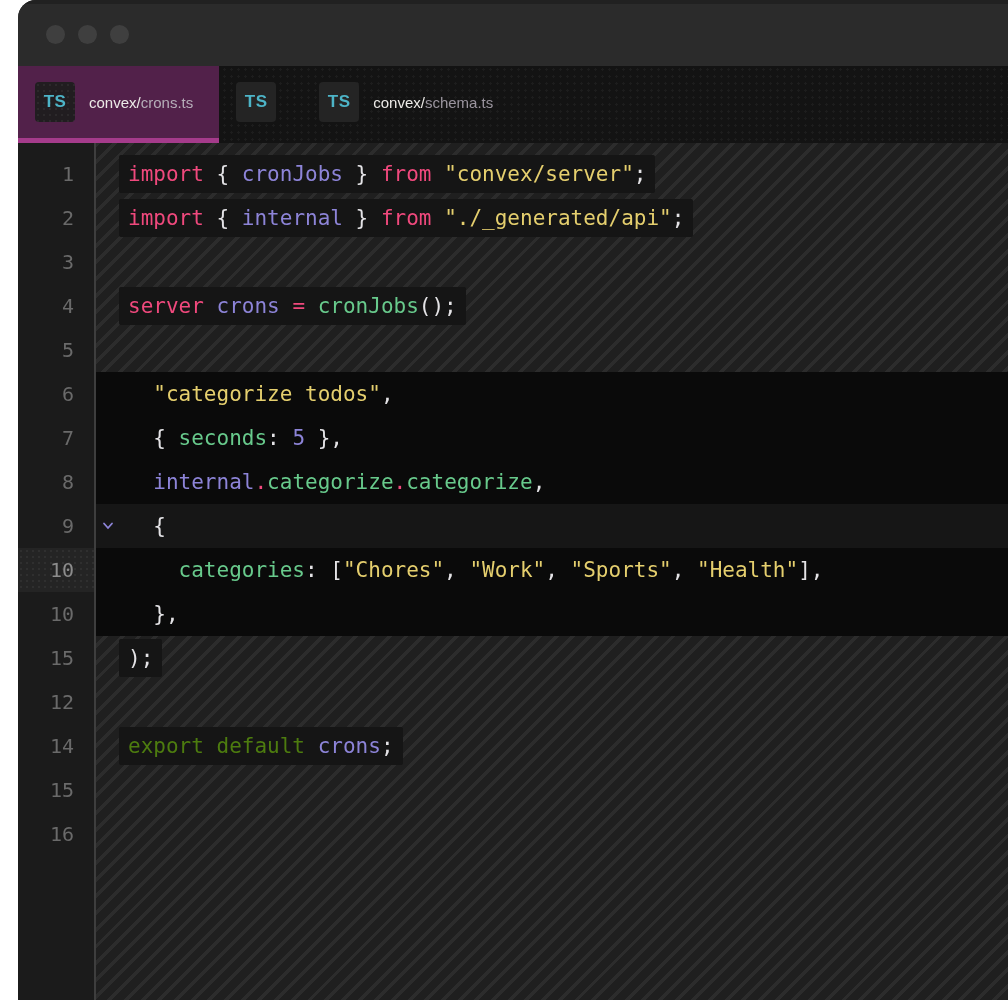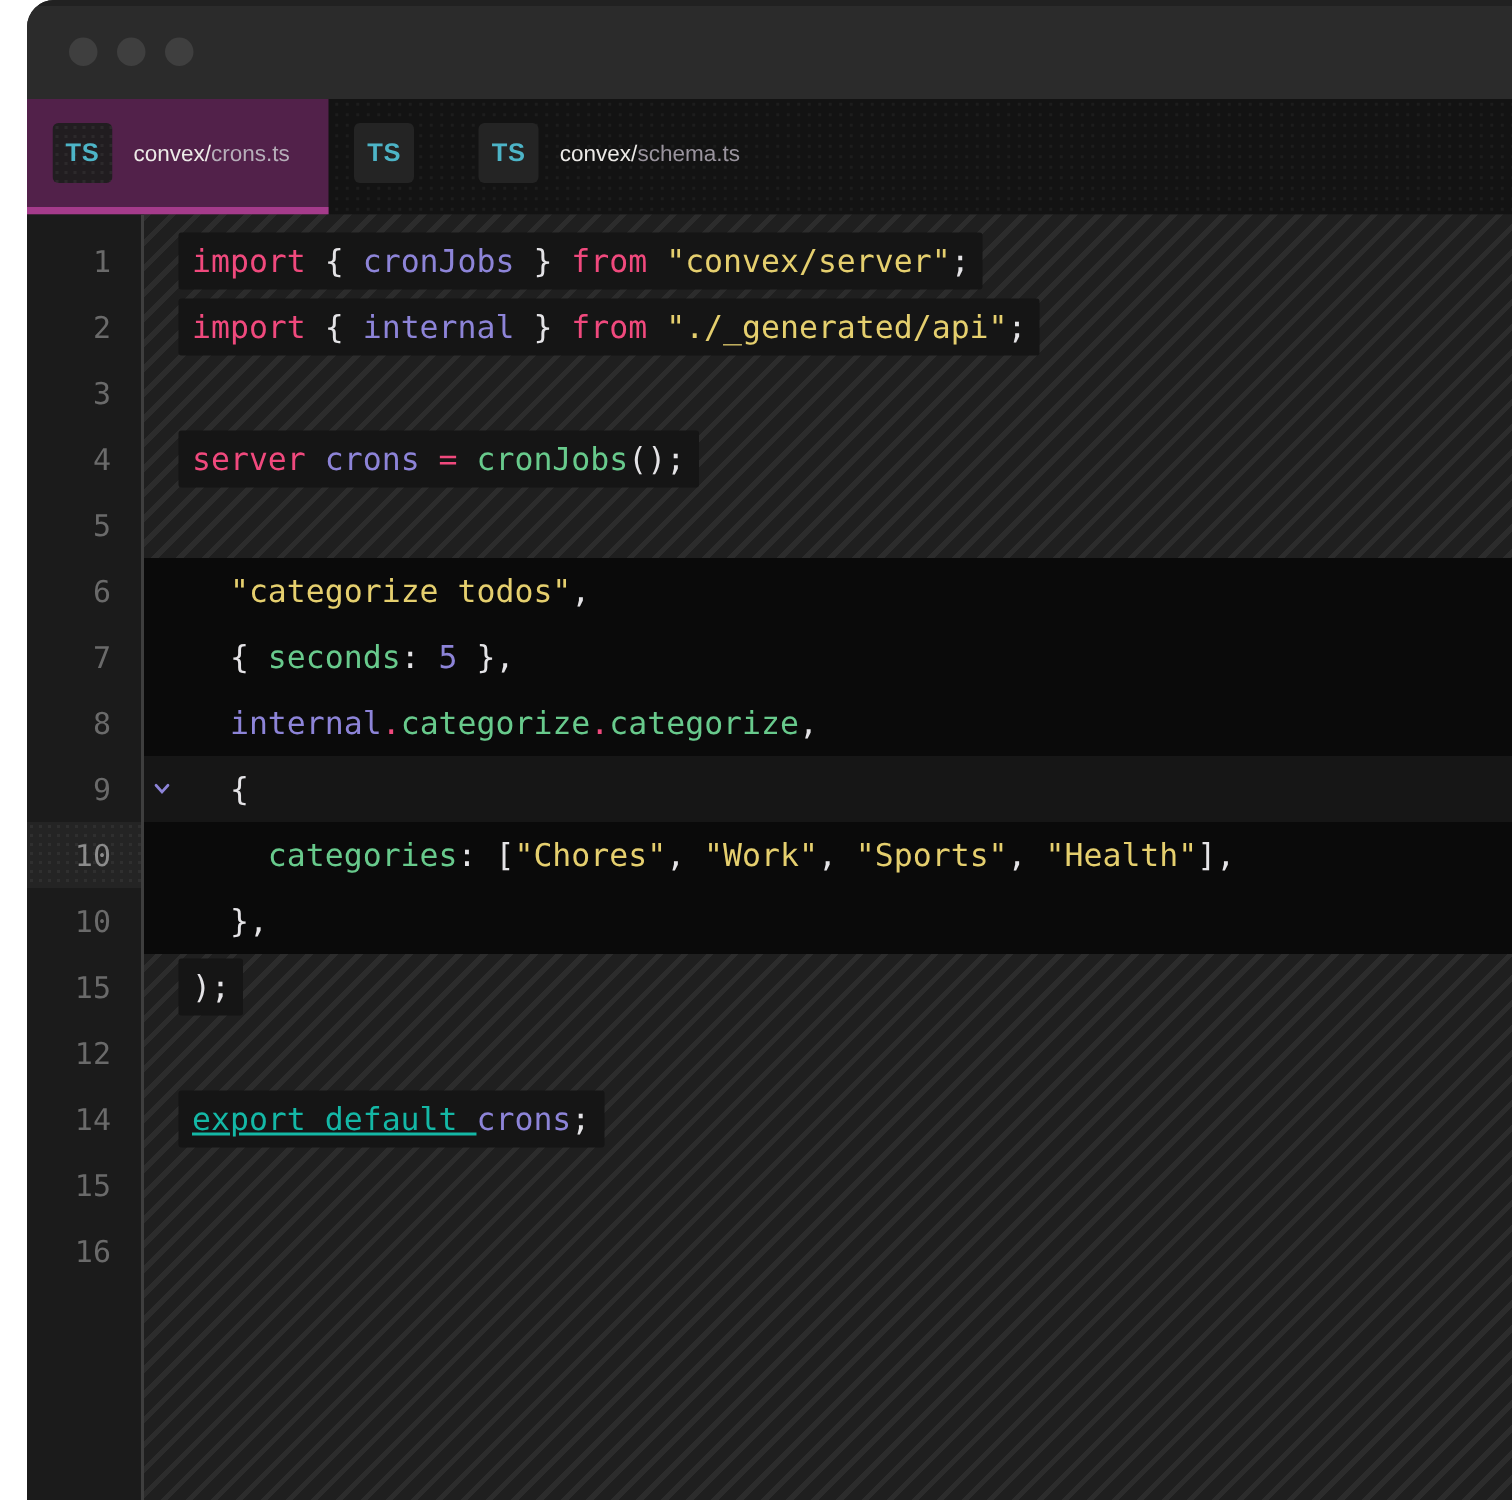--- a/index.html
+++ b/index.html
@@ -118,18 +118,18 @@
             <div class="code-line"><span style="color: rgb(228, 227, 230);">  { </span><span style="color: rgb(104, 202, 140);">seconds</span><span style="color: rgb(228, 227, 230);">: </span><span style="color: rgb(141, 132, 216);">5</span><span style="color: rgb(228, 227, 230);"> },</span></div>
             <div class="code-line"><span style="color: rgb(228, 227, 230);">  </span><span style="color: rgb(141, 132, 216);">internal</span><span style="color: rgb(240, 73, 125);">.</span><span style="color: rgb(104, 202, 140);">categorize</span><span style="color: rgb(240, 73, 125);">.</span><span style="color: rgb(104, 202, 140);">categorize</span><span style="color: rgb(228, 227, 230);">,</span></div>
             <div class="code-line current" style="background: rgb(22, 22, 22);"><span style="color: rgb(228, 227, 230);">  {</span><svg width="14" height="14" viewBox="0 0 14 14" class="fold-chevron">
                 <path d="M3 4.5 L7 9 L11 4.5" stroke="#8d84d8" stroke-width="1.8" fill="none" stroke-linecap="round"></path>
               </svg></div>
             <div class="code-line"><span style="color: rgb(228, 227, 230);">    </span><span style="color: rgb(104, 202, 140);">categories</span><span style="color: rgb(228, 227, 230);">: [</span><span style="color: rgb(229, 207, 110);">"Chores"</span><span style="color: rgb(228, 227, 230);">, </span><span style="color: rgb(229, 207, 110);">"Work"</span><span style="color: rgb(228, 227, 230);">, </span><span style="color: rgb(229, 207, 110);">"Sports"</span><span style="color: rgb(228, 227, 230);">, </span><span style="color: rgb(229, 207, 110);">"Health"</span><span style="color: rgb(228, 227, 230);">],</span></div>
             <div class="code-line"><span style="color: rgb(228, 227, 230);">  },</span></div>
           </div>
           <div class="code-line"><span class="band"><span style="color: rgb(228, 227, 230);">);</span></span></div>
           <div class="code-line"></div>
-          <div class="code-line"><span class="band"><span style="color: #14b8a6; text-decoration: underline;">export default </span><span style="color: rgb(141, 132, 216);">crons</span><span style="color: rgb(228, 227, 230);">;</span></span></div>
+          <div class="code-line"><span class="band"><span style="color: #4d7c0f;">export default </span><span style="color: rgb(141, 132, 216);">crons</span><span style="color: rgb(228, 227, 230);">;</span></span></div>
           <div class="code-line"></div>
         </div>
     </div>
   </div>
 </div>
 
 </body></html>

